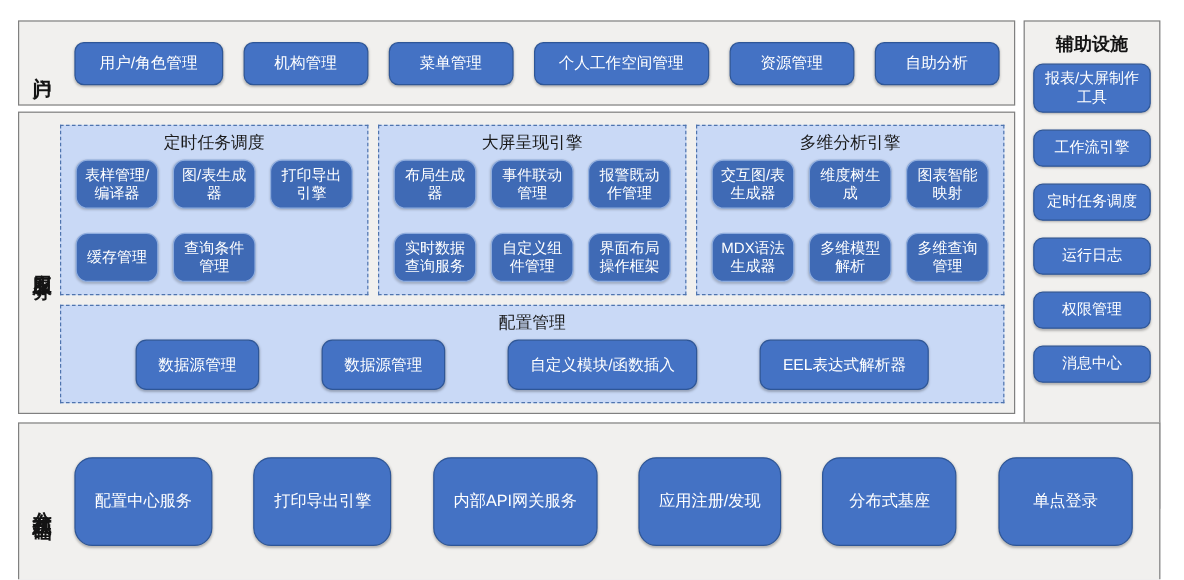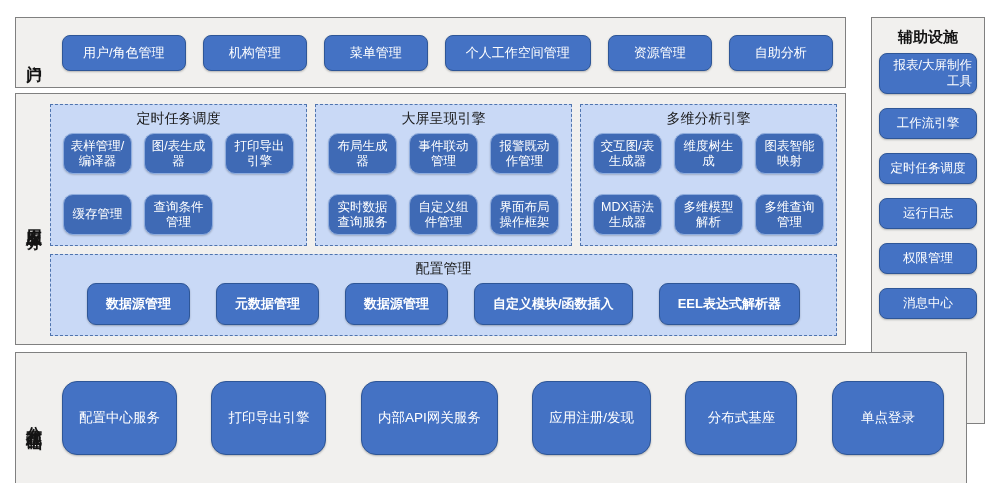--- a/index.html
+++ b/index.html
@@ -6,21 +6,21 @@
   html,body { background:#ffffff; font-family:"Liberation Sans", sans-serif; }
   .page { position:relative; width:987px; height:483px; background:#ffffff; overflow:hidden; }
 
   .panel {
     position:absolute;
     background:#f1f0ee;
     border:1.5px solid #808080;
   }
   .portal-panel { left:15px; top:17px;  width:831px; height:71px;  display:flex; align-items:center; }
   .app-panel    { left:15px; top:93px;  width:831px; height:252px; display:flex; }
-  .aux-panel    { left:853px; top:17px; width:114px; height:407px; display:flex; flex-direction:column; align-items:center;margin-left:18px; }
+  .aux-panel    { left:853px; top:17px; width:114px; height:407px; display:flex; flex-direction:column; align-items:center; }
   .dist-panel   { left:15px; top:352px; width:952px; height:132px; display:flex; align-items:center; }
 
   .vlabel {
     writing-mode:vertical-rl;
     text-orientation:upright;
     font-weight:bold;
     font-size:16px;
     color:#141414;
     letter-spacing:2px;
     line-height:1;
@@ -28,21 +28,21 @@
     padding:0 6px 0 10px;
     display:flex; align-items:center; justify-content:center;
   }
 
   .btn {
     background:#4472c4;
     border:1.5px solid #2e5697;
     border-radius:8px;
     color:#ffffff;
     display:flex; align-items:center; justify-content:center;
-    text-align:right;
+    text-align:center;
     box-shadow:0 1px 2px rgba(0,0,0,.25);
     white-space:nowrap;
   }
 
   
   .portal-row { display:flex; align-items:center; gap:17px; margin-left:14px; }
   .portal-row .btn { height:36px; padding:0 20px; font-size:13px; min-width:104px; }
 
   
   .app-body { flex:1; padding:10px 8px 8px 2px; display:flex; flex-direction:column; }
@@ -76,21 +76,20 @@
     display:flex; align-items:center; justify-content:center;
     text-align:center;
     padding:2px 3px;
     box-shadow:0 1px 2px rgba(0,0,0,.2);
   }
   .config-group { margin-top:8px; flex:1; display:flex; flex-direction:column; }
   .config-row {
     flex:1;
     display:flex; align-items:center; justify-content:space-evenly;
     padding:2px 10px 10px 10px;
-    font-weight:bold;
   }
   .config-row .btn { height:42px; padding:0 18px; font-size:13px; border-radius:9px; }
 
   
   .aux-title { font-weight:bold; font-size:15px; color:#141414; margin:10px 0 6px 0; }
   .aux-col { display:flex; flex-direction:column; gap:14px; align-items:center; }
   .aux-col .btn {
     width:98px; min-height:31px;
     font-size:12.5px; line-height:1.25;
     padding:4px 4px; border-radius:8px;
@@ -157,21 +156,20 @@
             <div class="gbtn">多维查询管理</div>
           </div>
         </div>
 
       </div>
 
       <div class="group config-group">
         <div class="group-title">配置管理</div>
         <div class="config-row">
           <div class="btn">数据源管理</div>
-          <div class="btn">元数据管理</div>
           <div class="btn">数据源管理</div>
           <div class="btn">自定义模块/函数插入</div>
           <div class="btn">EEL表达式解析器</div>
         </div>
       </div>
     </div>
   </section>
 
   <section class="panel aux-panel">
     <div class="aux-title">辅助设施</div>

